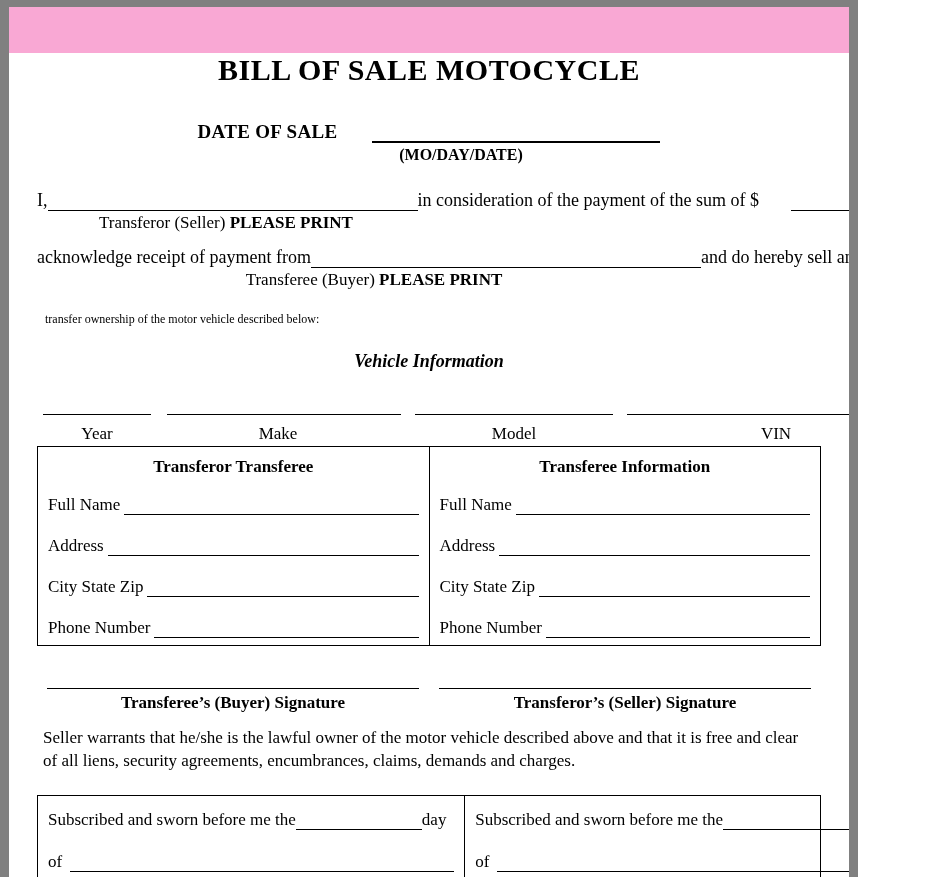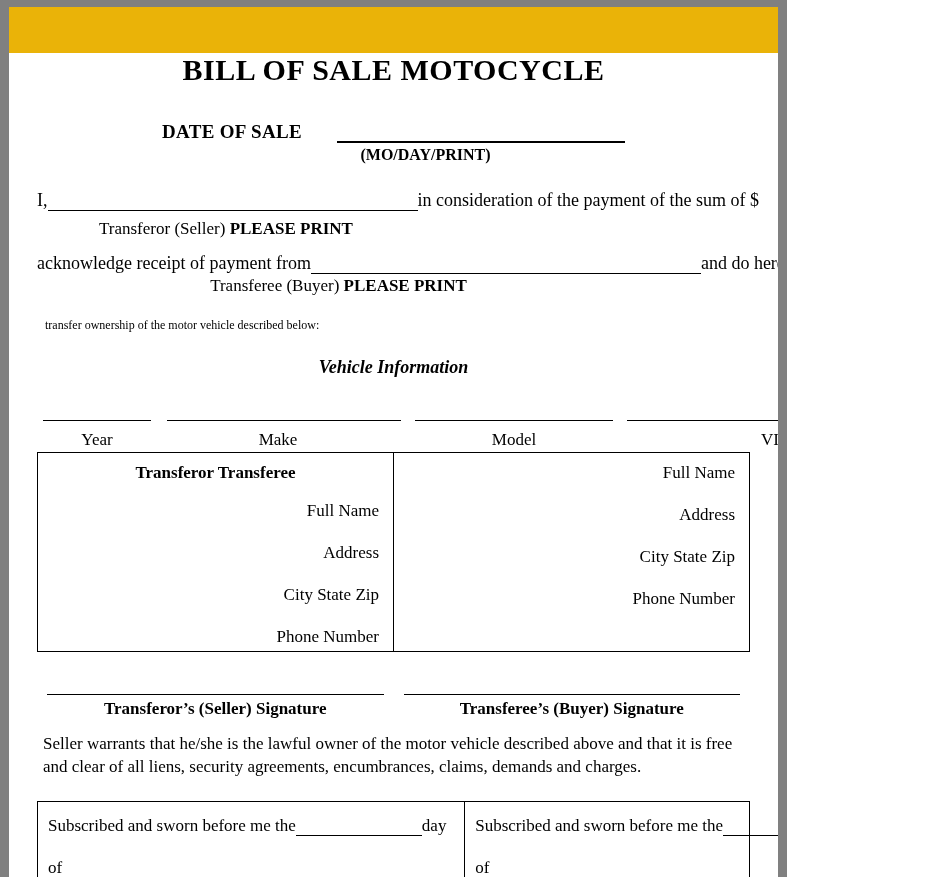--- a/index.html
+++ b/index.html
@@ -6,23 +6,23 @@
     margin: 0;
     padding: 0;
     background: #ffffff;
   }
   body {
     font-family: "Liberation Serif", serif;
     color: #000000;
   }
   .page {
     position: relative;
-    width: 787px;
+    width: 858px;
     height: 877px;
-    background: #eab308;
+    background: #f9a8d4;
     box-sizing: border-box;
     border-left: 9px solid #808080;
     border-top: 7px solid #808080;
     border-right: 9px solid #808080;
     overflow: hidden;
   }
   .inner {
     position: relative;
     width: 100%;
     height: 100%;
@@ -72,21 +72,21 @@
     align-items: flex-end;
     white-space: nowrap;
   }
   .fill {
     border-bottom: 1px solid #000;
     height: 18px;
     flex: none;
   }
   .cap1 {
     font-size: 17px;
-    margin-top: 8px;
+    margin-top: 2px;
     padding-left: 62px;
   }
   .cap1 b { font-size: 17px; }
 
   .para2 {
     margin-top: 14px;
     font-size: 18px;
     display: flex;
     align-items: flex-end;
     white-space: nowrap;
@@ -148,21 +148,20 @@
     font-weight: bold;
     font-size: 17px;
     margin-bottom: 18px;
   }
   .info-row {
     display: flex;
     align-items: flex-end;
     font-size: 17px;
     margin-bottom: 21px;
     white-space: nowrap;
-    flex-direction: column;
   }
   .info-row .lbl { margin-right: 4px; }
   .info-row .ln { border-bottom: 1px solid #000; height: 16px; flex: 1; }
 
   .sig-row {
     display: flex;
     margin-top: 40px;
   }
   .sig-col {
     flex: 1;
@@ -219,21 +218,21 @@
 
 <div class="page">
   <div class="inner">
 
     <div class="doc-title">BILL OF SALE MOTOCYCLE</div>
 
     <div class="date-row">
       <span class="date-label">DATE OF SALE</span>
       <span class="date-line"></span>
     </div>
-    <div class="date-sub">(MO/DAY/PRINT)</div>
+    <div class="date-sub">(MO/DAY/DATE)</div>
 
     <div class="para1">
       <span>I,</span>
       <span class="fill" style="width:370px"></span>
       <span>in consideration of the payment of the sum of $</span>
       <span class="fill" style="width:100px; margin-left:32px"></span>
     </div>
     <div class="cap1">
       <span>Transferor (Seller) </span><b>PLEASE PRINT</b>
     </div>
@@ -279,20 +278,21 @@
         <div class="info-row">
           <span class="lbl">City State Zip</span>
           <span class="ln"></span>
         </div>
         <div class="info-row">
           <span class="lbl">Phone Number</span>
           <span class="ln"></span>
         </div>
       </div>
       <div class="info-col">
+        <div class="info-title">Transferee Information</div>
         <div class="info-row">
           <span class="lbl">Full Name</span>
           <span class="ln"></span>
         </div>
         <div class="info-row">
           <span class="lbl">Address</span>
           <span class="ln"></span>
         </div>
         <div class="info-row">
           <span class="lbl">City State Zip</span>
@@ -301,25 +301,25 @@
         <div class="info-row">
           <span class="lbl">Phone Number</span>
           <span class="ln"></span>
         </div>
       </div>
     </div>
 
     <div class="sig-row">
       <div class="sig-col">
         <div class="sig-line"></div>
-        <div class="sig-cap">Transferor’s (Seller) Signature</div>
+        <div class="sig-cap">Transferee’s (Buyer) Signature</div>
       </div>
       <div class="sig-col">
         <div class="sig-line"></div>
-        <div class="sig-cap">Transferee’s (Buyer) Signature</div>
+        <div class="sig-cap">Transferor’s (Seller) Signature</div>
       </div>
     </div>
 
     <div class="warrant">Seller warrants that he/she is the lawful owner of the motor vehicle described above and that it is free and clear of all liens, security agreements, encumbrances, claims, demands and charges.</div>
 
     <div class="notary-box">
       <div class="notary-col left">
         <div class="notary-line1">
           <span>Subscribed and sworn before me the</span>
           <span class="fill" style="width:126px"></span>

